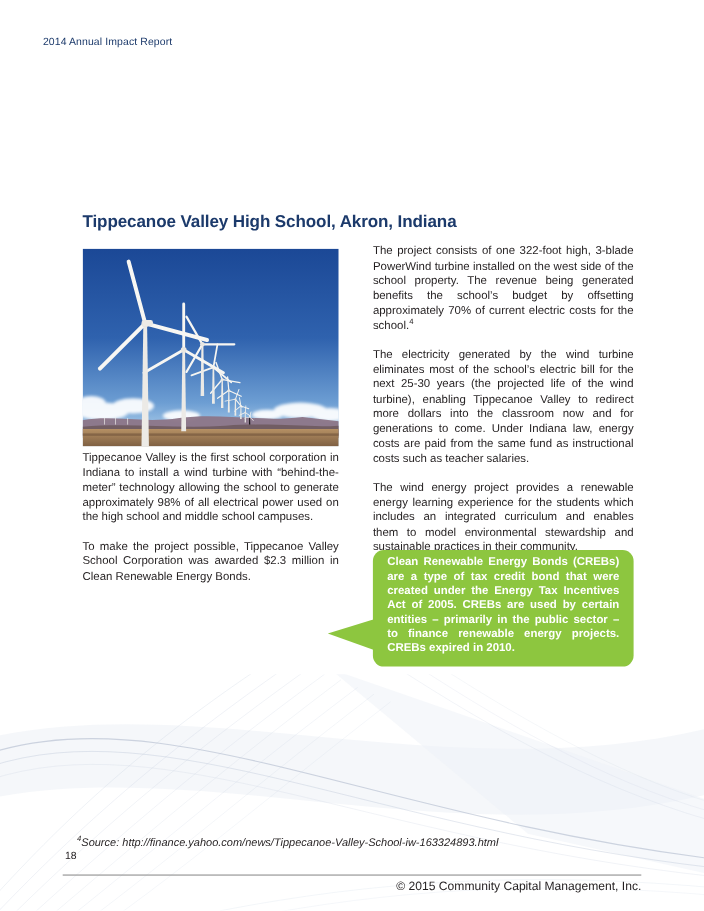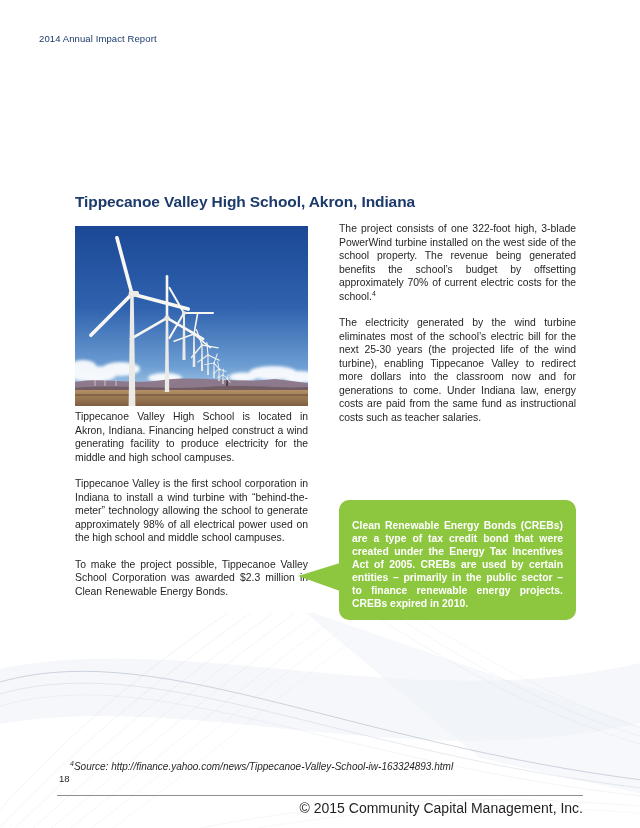--- a/index.html
+++ b/index.html
@@ -21,37 +21,37 @@
   }
   .photo svg{display:block;}
   .col{position:absolute;font-size:10.4px;line-height:13.5px;text-align:justify;}
   .col p{margin:0 0 13px 0;}
   .col-left{left:75px;top:410px;width:233px;}
   .col-right{left:339px;top:222px;width:237px;}
   .col sup{font-size:7px;line-height:0;}
   .callout{
     position:absolute;left:339px;top:500px;width:237px;min-height:90px;
     background:#8dc63f;border-radius:10px;box-sizing:border-box;
-    padding:19px 13px 10px 13px;
+    padding:5px 13px 10px 13px;
   }
   .callout p{
     margin:0;color:#ffffff;font-weight:700;font-size:10.4px;line-height:13px;text-align:justify;
   }
   .callout-tail{position:absolute;left:-41px;top:63px;width:42px;height:30px;}
   .footnote{
     position:absolute;left:70px;top:761px;width:520px;
     font-size:10px;font-style:italic;color:#231f20;
   }
   .footnote sup{font-size:7px;line-height:0;font-style:italic;}
   .footer-rule{
     position:absolute;left:57px;top:795px;width:526px;height:0;
     border-top:1px solid #8f8f8f;
   }
   .page-number{position:absolute;left:59px;top:773px;font-size:9.5px;color:#231f20;}
-  .copyright{position:absolute;right:57px;top:800px;font-size:14px;color:#231f20;text-align:right;}
+  .copyright{position:absolute;right:57px;top:800px;font-size:11px;color:#231f20;text-align:right;}
 </style>
 </head>
 <body>
 
 <div class="page">
 
   <svg class="waves" viewBox="0 0 640 215" fill="none">
     <path d="M-20,60 C180,10 420,110 660,45 L660,105 C420,170 180,70 -20,115 Z" fill="#e9eef5" opacity="0.45"></path>
     <path d="M300,-5 L660,120 L660,185 L480,145 Z" fill="#eef1f7" opacity="0.5"></path>
     <path d="M-10,72 C150,20 340,130 650,168" stroke="#a9b4c8" stroke-width="1" opacity="0.55"></path>
@@ -269,28 +269,28 @@
               </g>
               <circle r="3.4" fill="#e9e7e2"></circle>
               <rect x="-2" y="-3" width="9" height="5.5" rx="2" fill="#edebe6"></rect>
             </g>
           </g>
       </g>
     </svg>
   </div>
 
   <div class="col col-left">
-    <p>Tippecanoe Valley High School is located in Akron, Indiana.  Financing helped construct a wind generating facility to produce electricity for the middle and high school campuses.</p>
     <p>Tippecanoe Valley is the first school corporation in Indiana to install a wind turbine with “behind-the-meter” technology allowing the school to generate approximately 98% of all electrical power used on the high school and middle school campuses.</p>
     <p>To make the project possible, Tippecanoe Valley School Corporation was awarded $2.3 million in Clean Renewable Energy Bonds.</p>
   </div>
 
   <div class="col col-right">
     <p><span>The project consists of one 322-foot high, 3-blade PowerWind turbine installed on the west side of the school property. The revenue being generated benefits the school’s budget by offsetting approximately 70% of current electric costs for the school.</span><sup>4</sup></p>
     <p>The electricity generated by the wind turbine eliminates most of the school’s electric bill for the next 25-30 years (the projected life of the wind turbine), enabling Tippecanoe Valley to redirect more dollars into the classroom now and for generations to come. Under Indiana law, energy costs are paid from the same fund as instructional costs such as teacher salaries.</p>
+    <p>The wind energy project provides a renewable energy learning experience for the students which includes an integrated curriculum and enables them to model environmental stewardship and sustainable practices in their community.</p>
   </div>
 
   <div class="callout">
     <svg class="callout-tail" viewBox="0 0 42 30">
       <polygon points="42,0 0,13 42,28" fill="#8dc63f"></polygon>
     </svg>
     <p>Clean Renewable Energy Bonds (CREBs) are a type of tax credit bond that were created under the Energy Tax Incentives Act of 2005. CREBs are used by certain entities – primarily in the public sector – to finance renewable energy projects. CREBs expired in 2010.</p>
   </div>
 
   <div class="footnote">

